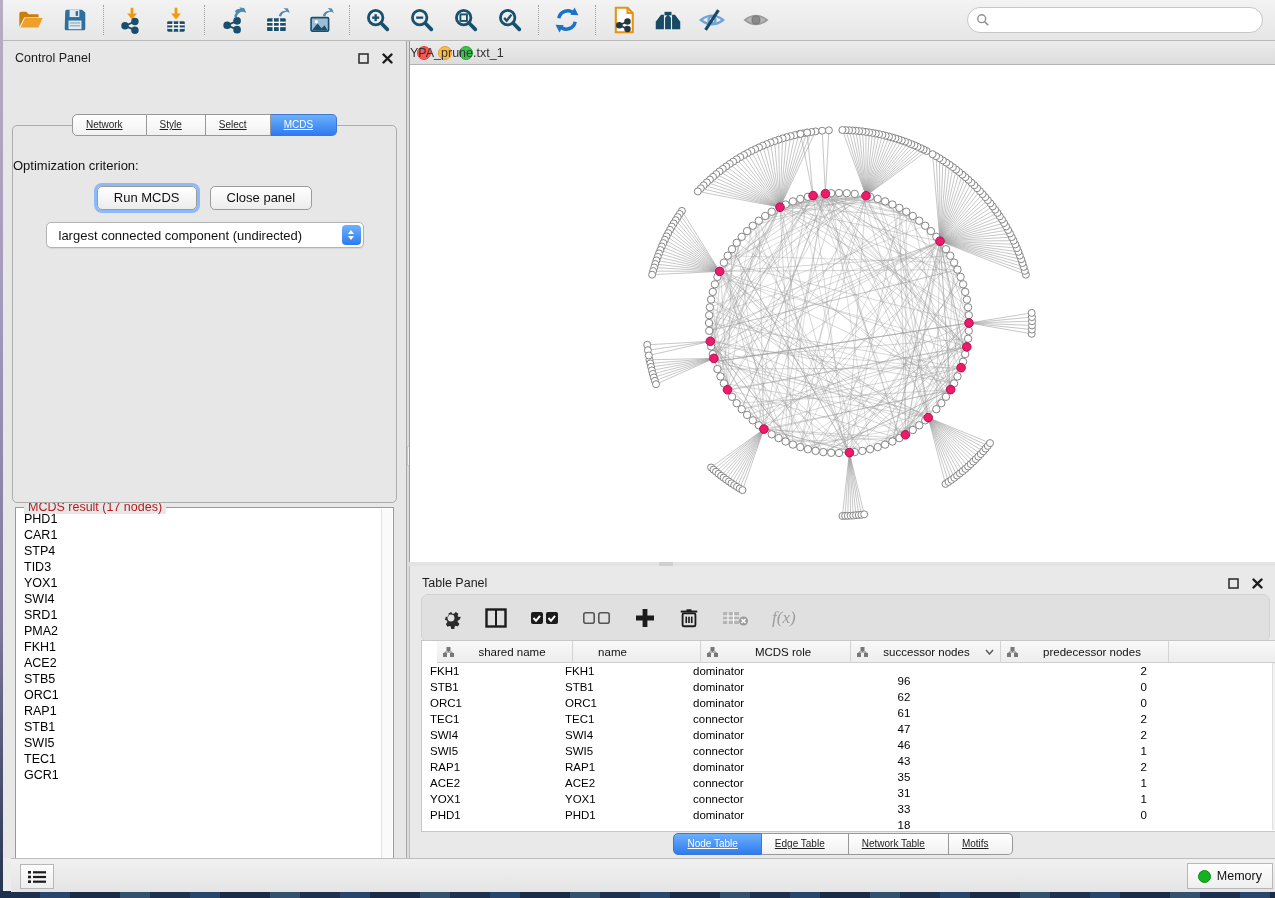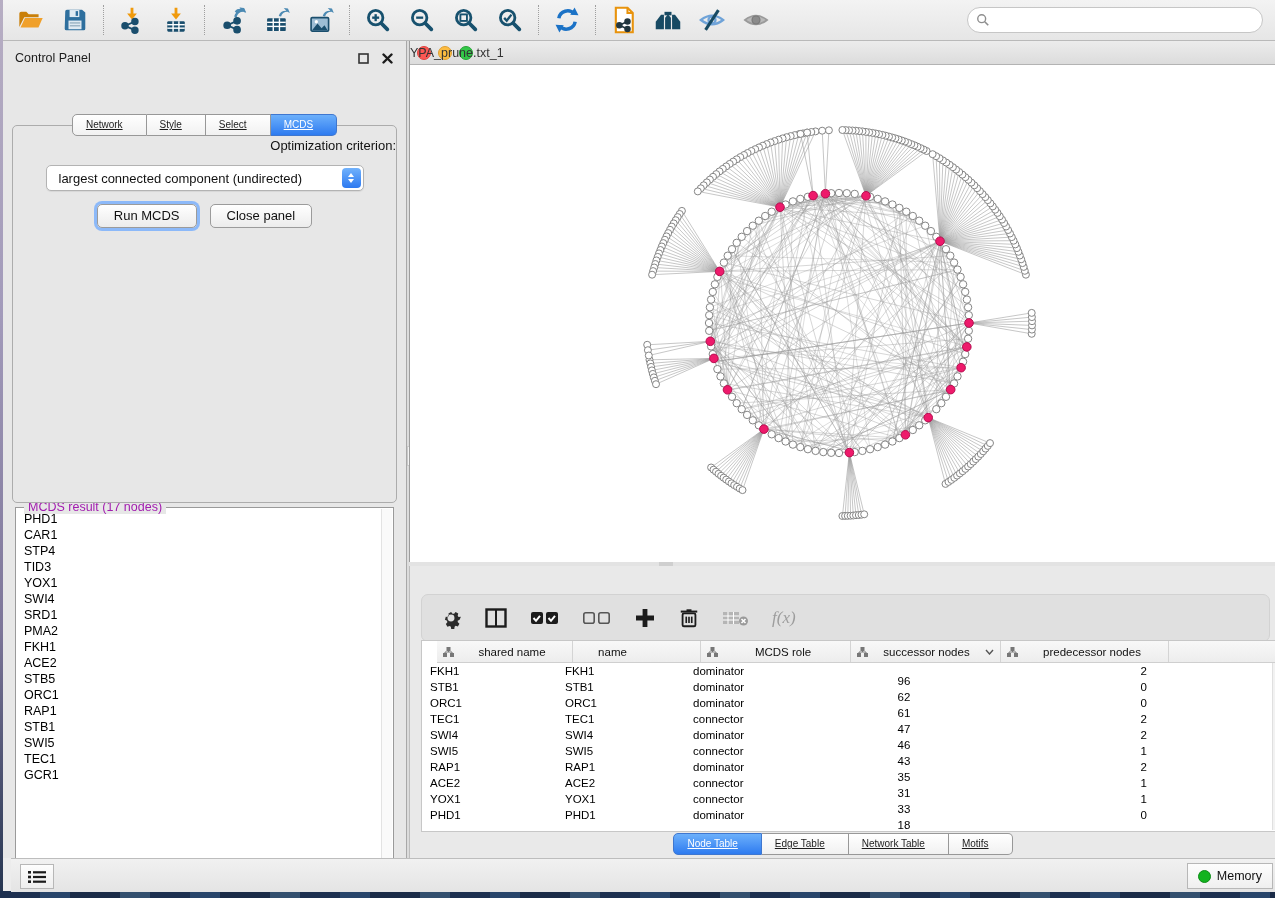--- a/index.html
+++ b/index.html
@@ -33,35 +33,35 @@
   .panel-icons{margin-left:auto;display:flex;align-items:center;gap:10px;}
   .pic{width:14px;height:14px;display:flex;align-items:center;justify-content:center;}
   #cp-tabs{position:absolute;left:0;top:73px;width:403px;display:flex;justify-content:center;z-index:3;}
   .seg-btn{background:linear-gradient(#ffffff,#f1f1f1);border:1px solid #989898;border-left:none;
     font-size:10px;color:#1d1d1d;padding:3px 23px 4px 13px;cursor:default;line-height:13px;text-decoration:underline;}
   .seg-btn:first-child{border-left:1px solid #989898;border-radius:5px 0 0 5px;}
   .seg-btn:last-child{border-radius:0 5px 5px 0;}
   .seg-btn.active{background:linear-gradient(#6cb0fb,#2e7bf0);color:#fff;border-color:#3f77cf;}
   #cp-box{position:absolute;left:9px;top:84px;width:383px;height:376px;border:1px solid #acacac;
     border-radius:5px;background:#e7e7e7;z-index:1;}
-  #opt-label{margin-top:12px;text-align:right;font-size:13px;color:#111;}
+  #opt-label{margin-top:32px;text-align:left;font-size:13px;color:#111;}
   #dropdown{margin:12px auto 0 auto;width:316px;height:24px;background:#fff;border:1px solid #b3b3b3;
     border-radius:5px;display:flex;align-items:center;box-shadow:0 1px 1px rgba(0,0,0,.07);}
   #dropdown .dd-label{flex:1;font-size:13px;color:#111;padding-left:12px;white-space:nowrap;}
   #dropdown .dd-stepper{width:19px;height:20px;margin-right:2px;border-radius:4px;
     background:linear-gradient(#71b2fc,#2d79f0);display:flex;flex-direction:column;align-items:center;justify-content:center;gap:2px;}
   .dd-stepper .tri-up{width:0;height:0;border-left:3.5px solid transparent;border-right:3.5px solid transparent;border-bottom:4.5px solid #fff;}
   .dd-stepper .tri-dn{width:0;height:0;border-left:3.5px solid transparent;border-right:3.5px solid transparent;border-top:4.5px solid #fff;}
   #cp-buttons{margin-top:13px;display:flex;justify-content:center;gap:13px;}
   .aqua-btn{background:linear-gradient(#ffffff,#ececec);border:1px solid #9b9b9b;border-radius:5px;
     font-size:13px;color:#111;padding:3px 16px 4px 16px;font-family:"Liberation Sans",sans-serif;}
   .aqua-btn.focused{box-shadow:0 0 0 3px rgba(110,170,255,.75);}
   #mcds-fieldset{position:absolute;left:12px;top:466px;width:377px;height:373px;
     border:1px solid #9a9a9a;background:#fff;}
-  #mcds-legend{position:absolute;left:8px;top:-8px;background:#e7e7e7;padding:0 4px;font-size:12.5px;color:#a21caf;}
+  #mcds-legend{position:absolute;left:8px;top:-8px;background:#e7e7e7;padding:0 4px;font-size:12.5px;color:#b91c1c;}
   #mcds-list{position:absolute;left:1px;top:3px;right:11px;bottom:1px;overflow:hidden;padding-left:7px;}
   .mcds-item{font-size:12.5px;line-height:16px;color:#000;}
   #mcds-scroll{position:absolute;top:1px;right:1px;bottom:1px;width:10px;background:#fafafa;border-left:1px solid #e3e3e3;}
   
   #net-window{position:absolute;left:406px;top:41px;width:866px;height:521px;background:#fff;border-left:1px solid #9d9d9d;}
   #net-titlebar{height:23px;background:linear-gradient(#ececec,#dcdcdc);border-bottom:1px solid #b3b3b3;
     display:flex;align-items:center;position:relative;}
   .tl{width:12px;height:12px;border-radius:50%;margin-left:7px;}
   .tl.red{background:#fc5753;border:1px solid #df4441;}
   .tl.yel{background:#fdbc40;border:1px solid #de9f34;}
@@ -301,30 +301,30 @@
       </span>
     </div>
     <div id="cp-tabs">
         <div class="seg-btn">Network</div>
         <div class="seg-btn">Style</div>
         <div class="seg-btn">Select</div>
         <div class="seg-btn active">MCDS</div>
       </div>
     <div id="cp-box">
       <div id="opt-label">Optimization criterion:</div>
+      <div id="cp-buttons">
+        <button class="aqua-btn focused">Run MCDS</button>
+        <button class="aqua-btn">Close panel</button>
+      </div>
       <div id="dropdown">
         <span class="dd-label">largest connected component (undirected)</span>
         <span class="dd-stepper">
             <span class="tri-up"></span>
             <span class="tri-dn"></span>
           </span>
-      </div>
-      <div id="cp-buttons">
-        <button class="aqua-btn focused">Run MCDS</button>
-        <button class="aqua-btn">Close panel</button>
       </div>
     </div>
     <div id="mcds-fieldset">
       <span id="mcds-legend">MCDS result (17 nodes)</span>
       <div id="mcds-list">
           <div class="mcds-item">PHD1</div>
           <div class="mcds-item">CAR1</div>
           <div class="mcds-item">STP4</div>
           <div class="mcds-item">TID3</div>
           <div class="mcds-item">YOX1</div>
@@ -1121,20 +1121,35 @@
             <circle cx="309.7" cy="206.4" r="4.3" fill="#ee1a6b" stroke="#b60d50" stroke-width="1"></circle>
           </g>
         </svg>
     </div>
   </div>
   <div id="h-splitter">
       <div class="nub"></div>
     </div>
 
   <div id="table-panel">
+    <div class="panel-head">
+      <span class="panel-title">Table Panel</span>
+      <span class="panel-icons">
+        <span class="pic">
+            <svg width="11" height="11" viewBox="0 0 11 11">
+              <rect x="1" y="1" width="9" height="9" fill="none" stroke="#333" stroke-width="1.6"></rect>
+            </svg>
+          </span>
+        <span class="pic">
+            <svg width="11" height="11" viewBox="0 0 11 11">
+              <path d="M1.5 1.5 L9.5 9.5 M9.5 1.5 L1.5 9.5" stroke="#1c1c1c" stroke-width="2.4" stroke-linecap="round"></path>
+            </svg>
+          </span>
+      </span>
+    </div>
     <div id="tp-toolbar">
       <span class="tpbtn">
           <svg width="22" height="22" viewBox="0 0 24 24">
             <path fill="#1c1c1c" d="M12 8.2a3.8 3.8 0 1 0 0 7.6 3.8 3.8 0 0 0 0-7.6zm9.4 5.6-2.2 1.1.3 1.6 1.7 1.8-1.7 2.9-2.4-.7-1.2 1-.3 2.5h-3.4l-.3-2.5-1.5-.8-2.3.8-1.7-2.9 1.6-1.9-.3-1.6-2.3-1.1.9-3.3 2.5.2 1-1.3-.6-2.4 2.9-1.7 1.6 1.9h1.7l1.6-1.9 2.9 1.7-.6 2.4 1 1.3 2.5-.2z" fill-rule="evenodd" clip-rule="evenodd" opacity=".92"></path>
             <circle cx="12" cy="12" r="3" fill="#e0e0e0"></circle>
           </svg>
         </span>
       <span class="tpbtn">
           <svg width="24" height="24" viewBox="0 0 24 24">
             <rect x="2.5" y="3.5" width="19" height="17" fill="none" stroke="#1c1c1c" stroke-width="2.4"></rect>

